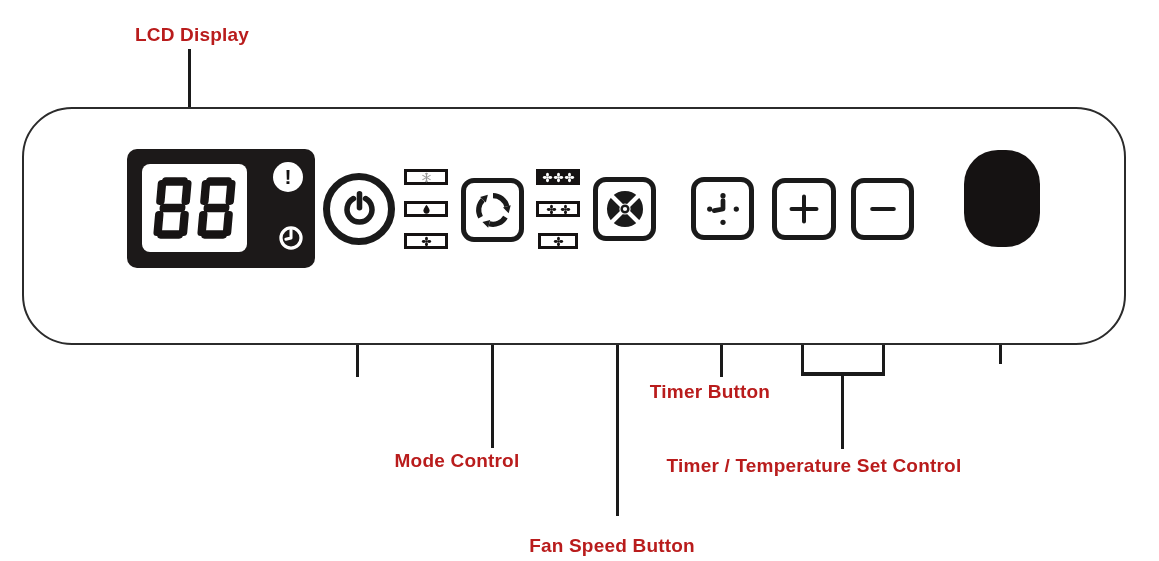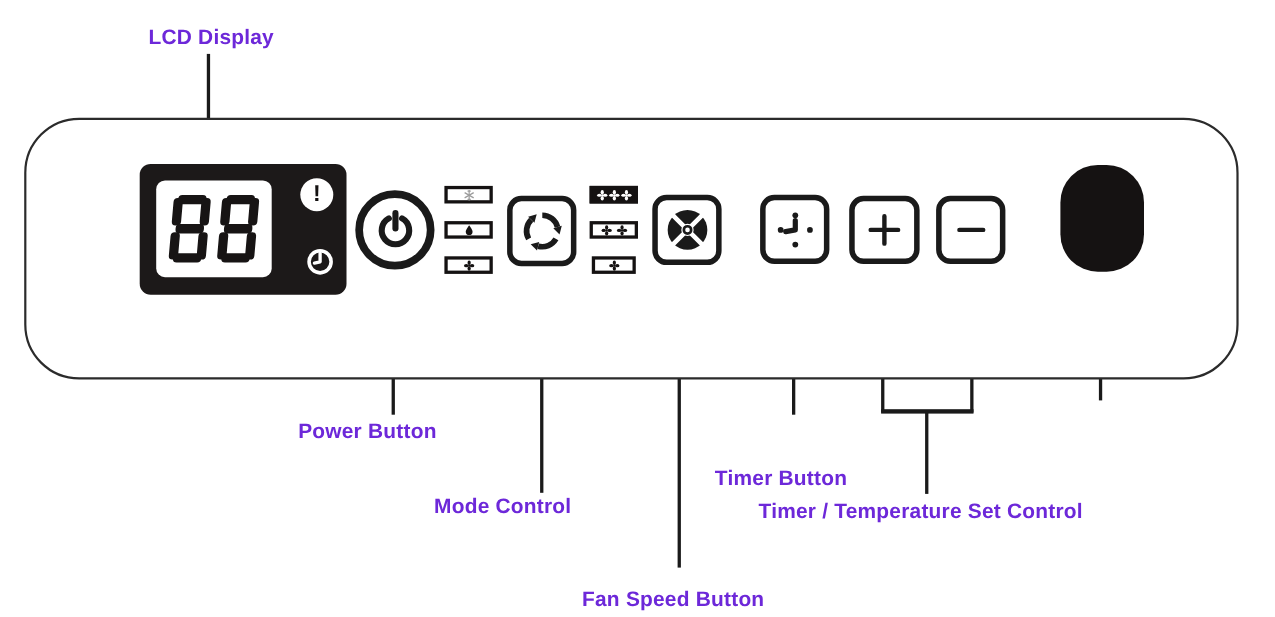--- a/index.html
+++ b/index.html
@@ -8,21 +8,21 @@
     font-family:"Liberation Sans", sans-serif; overflow:hidden;
   }
   .panel{
     position:absolute; left:22px; top:107px; width:1104px; height:238px;
     border:2px solid #2b2b2b; border-radius:50px; background:#fff; box-sizing:border-box;
   }
   .line{ position:absolute; background:#1a1a1a; width:3px; }
   .hline{ position:absolute; background:#1a1a1a; height:4px; }
   .label{
     position:absolute; transform:translateX(-50%);
-    font-weight:bold; font-size:19px; color:#6d28d9; white-space:nowrap; letter-spacing:.2px;
+    font-weight:bold; font-size:19px; color:#b91c1c; white-space:nowrap; letter-spacing:.2px;
   }
   
   .lcd{ position:absolute; left:127px; top:149px; width:188px; height:119px;
         background:#1c1919; border-radius:10px; }
   .lcd-window{ position:absolute; left:15px; top:15px; width:105px; height:88px;
         background:#fff; border-radius:8px; display:flex; align-items:center;
         justify-content:center; gap:7px; }
   .digit{ transform:skewX(-5deg); }
   .lcd-alert{ position:absolute; left:146px; top:13px; width:30px; height:30px;
         background:#fff; border-radius:50%; display:flex; align-items:center; justify-content:center;
@@ -200,19 +200,18 @@
 
   <div class="btn btn-minus">
     <svg width="40" height="40" viewBox="0 0 24 24">
       <path d="M5.5 12 H18.5" fill="none" stroke="#1a1a1a" stroke-width="2.4" stroke-linecap="round"></path>
     </svg>
   </div>
 
   <div class="sensor"></div>
 
   <div class="label" style="left:192px; top:24px;">LCD Display</div>
-  <div class="label" style="left:334px; top:382px;">Power Button</div>
   <div class="label" style="left:457px; top:450px;">Mode Control</div>
   <div class="label" style="left:600px; top:535px;margin-left:12px;">Fan Speed Button</div>
-  <div class="label" style="left:710px; top:381px;margin-top:44px;">Timer Button</div>
-  <div class="label" style="left:837px; top:455px;">Timer / Temperature Set Control</div>
+  <div class="label" style="left:710px; top:381px;">Timer Button</div>
+  <div class="label" style="left:814px; top:455px;">Timer / Temperature Set Control</div>
 
 </div>
 
 </body></html>

